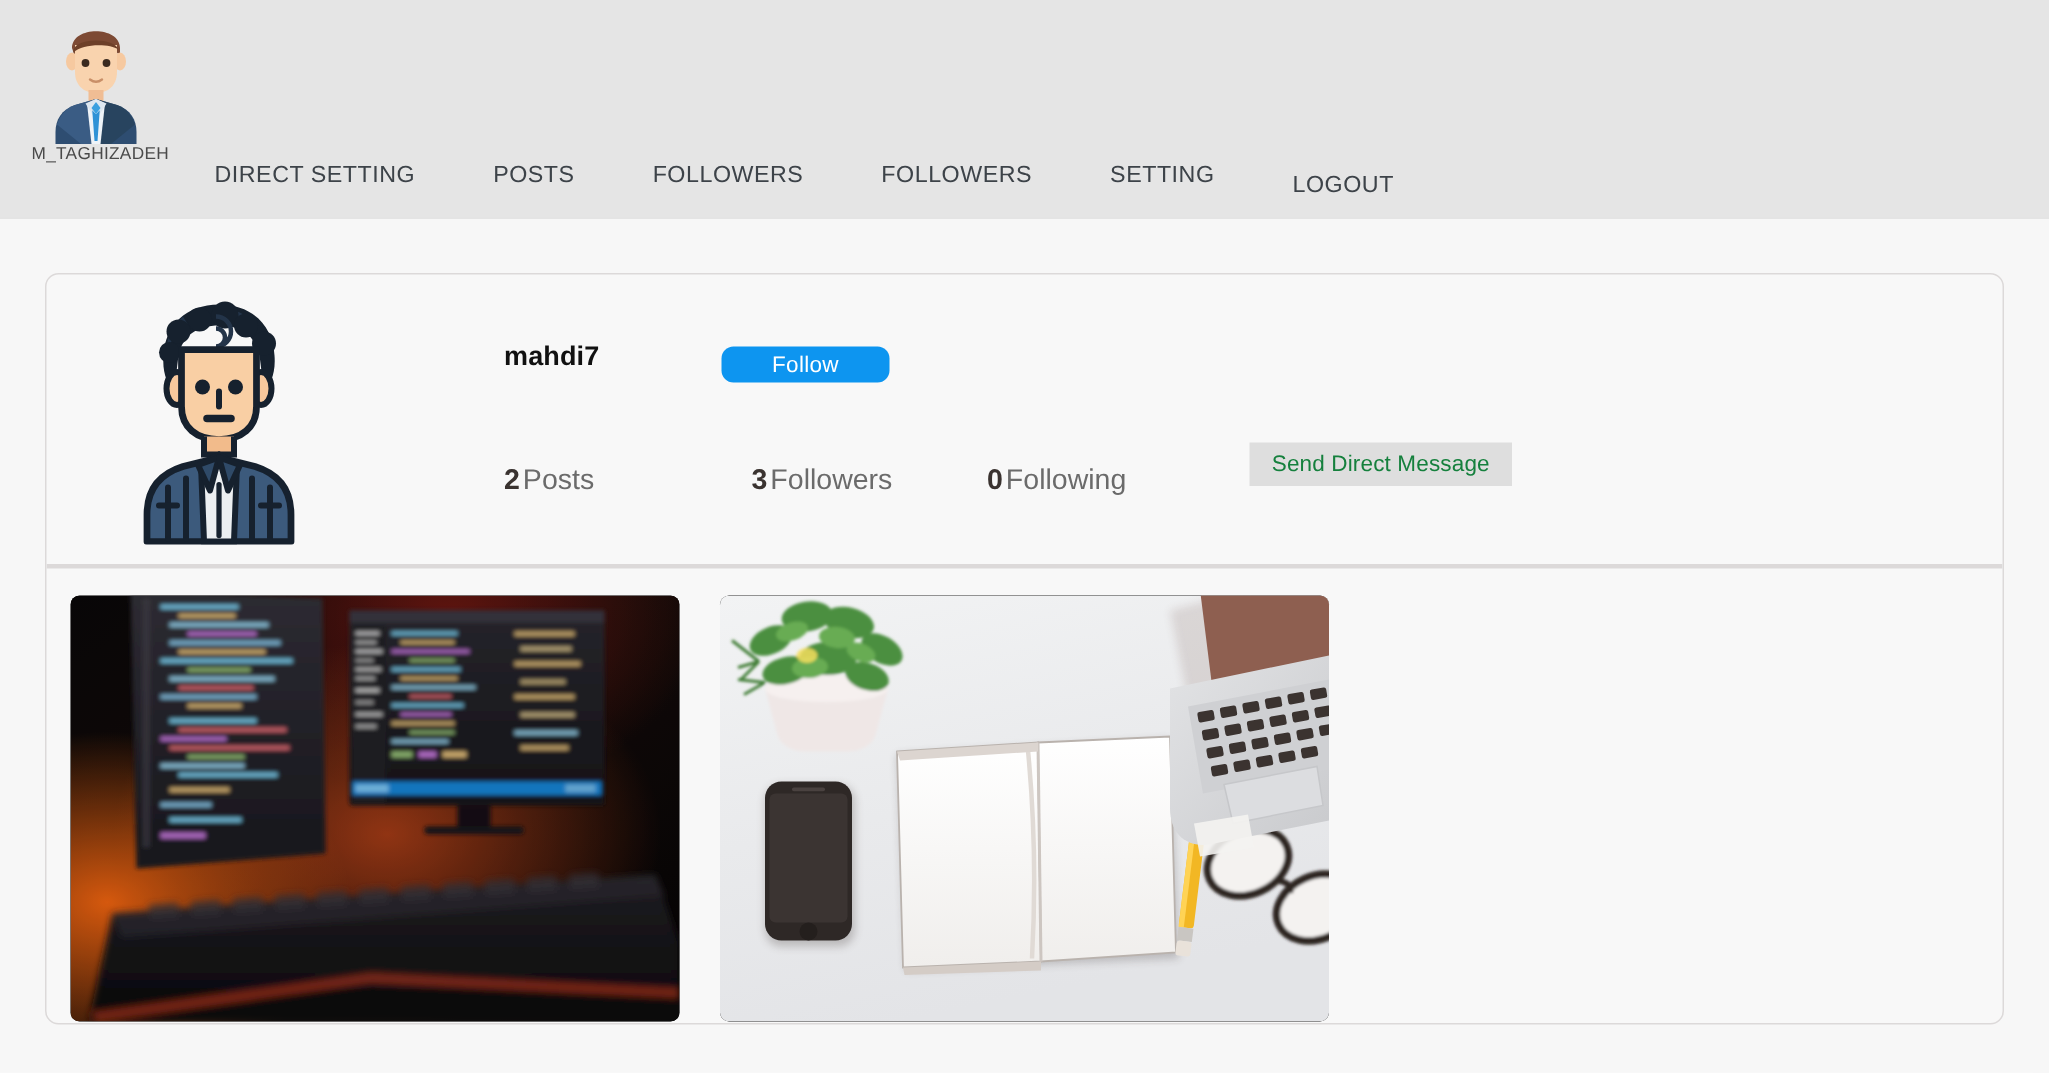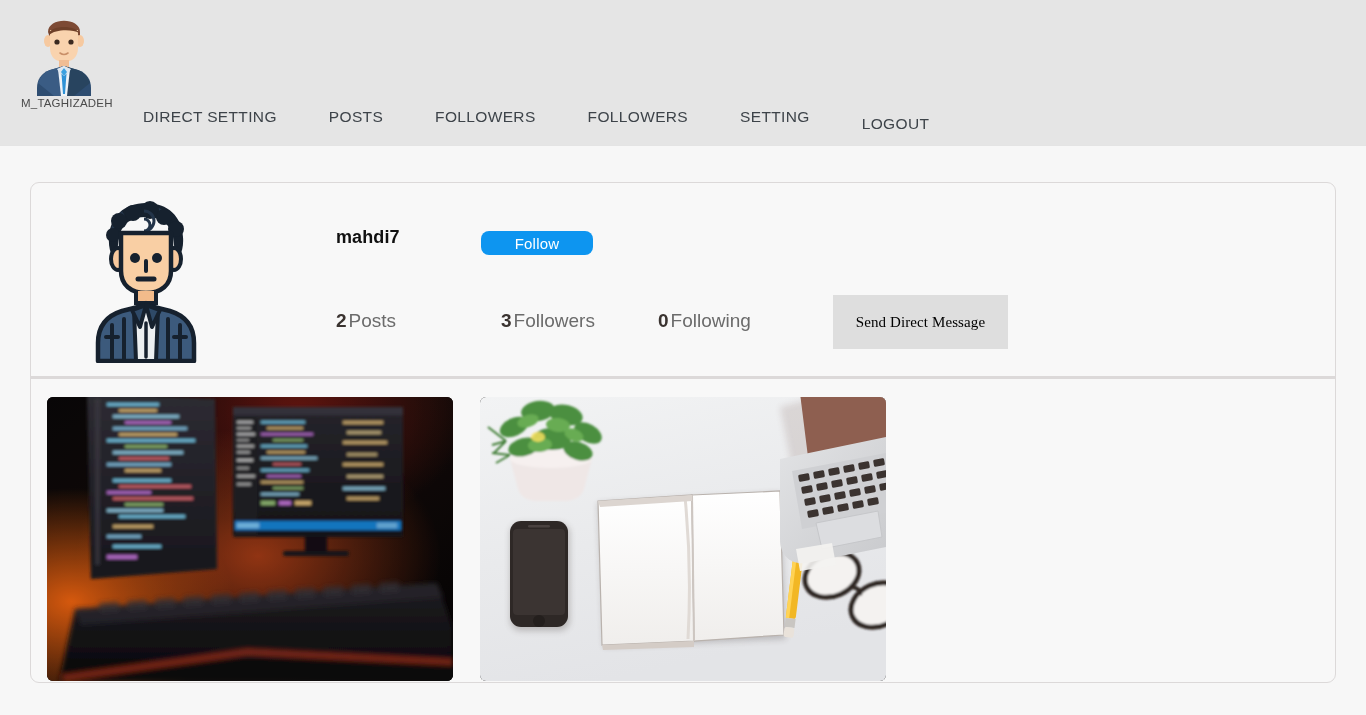--- a/index.html
+++ b/index.html
@@ -141,26 +141,26 @@
   }
   .stat-posts     { left: 305px; top: 0; }
   .stat-followers { left: 470px; top: 0; }
   .stat-following { left: 627px; top: 0; }
 
   .dm-button {
     position: absolute;
     left: 802px;
     top: -14px;
     width: 175px;
-    height: 54px;
+    height: 29px;
     background: #dedede;
     border: none;
-    color: #000000;
+    color: #15803d;
     font-size: 15px;
-    font-family: Liberation Serif, serif;
+    font-family: Liberation Sans, sans-serif;
     cursor: pointer;
     letter-spacing: 0.1px;
   }
 
   
   .posts-grid {
     position: absolute;
     left: 16px;
     top: 214px;
     display: flex;

